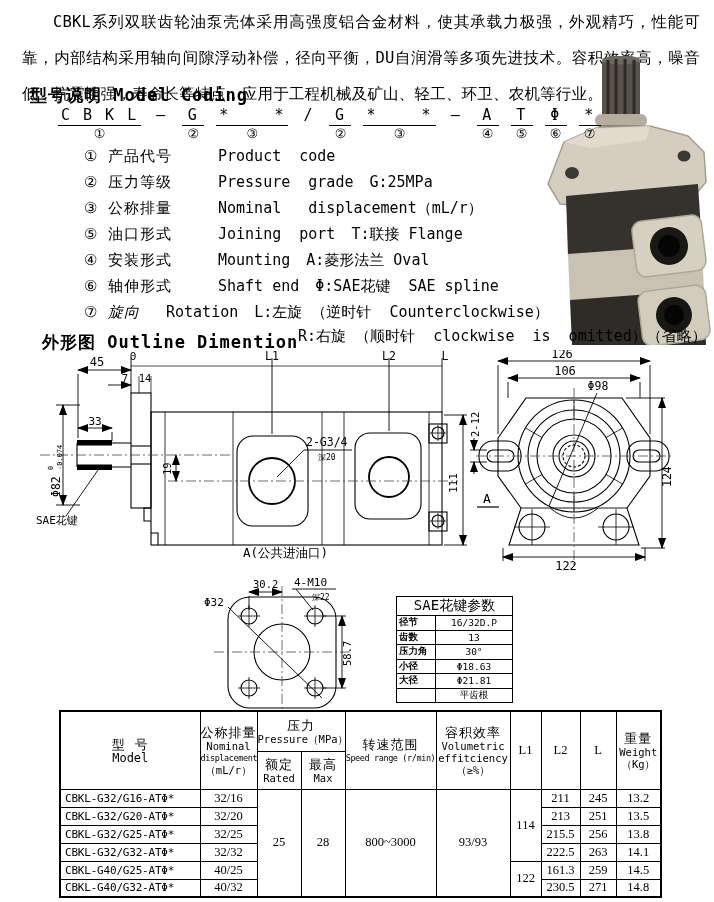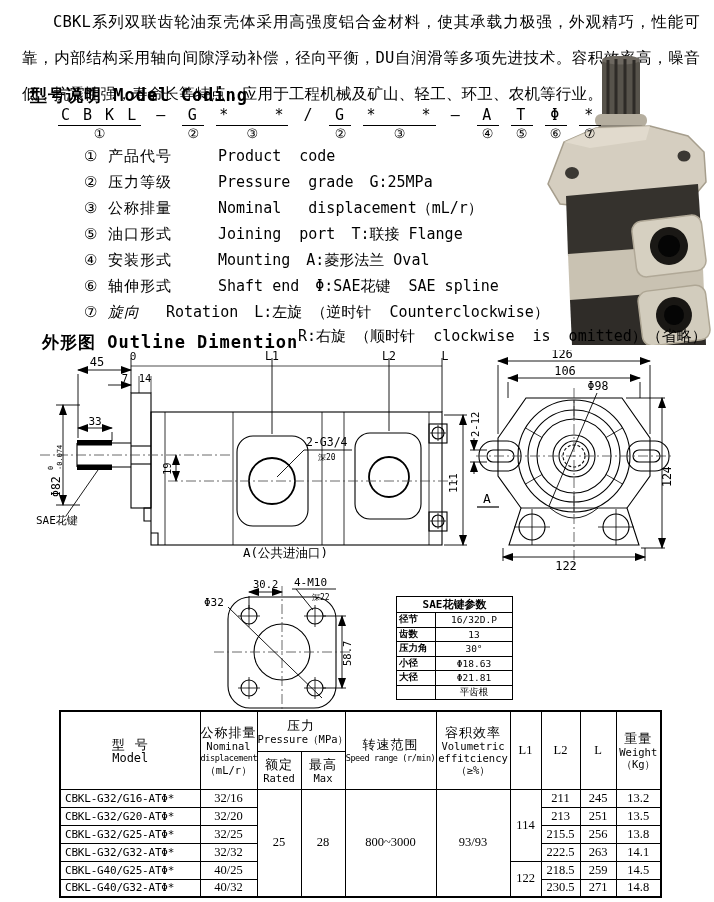--- a/index.html
+++ b/index.html
@@ -23,21 +23,21 @@
   .legend .cn.narrow{width:58px;font-style:italic;}
   .legend .en{white-space:pre;margin-right:16px;}
   .legend .extra{white-space:pre;}
   .legend .cont{margin-left:214px;height:22px;line-height:22px;white-space:pre;}
   
   .drawing{position:absolute;left:30px;top:350px;}
   .drawing text{fill:#000;stroke:none;font-family:"DejaVu Sans Mono","Liberation Sans",sans-serif;}
   
   .saetab{position:absolute;left:396px;top:596px;border-collapse:collapse;background:#fff;}
   .saetab td{border:1.2px solid #000;font-size:9.5px;height:13.5px;padding:0 2px;text-align:center;white-space:nowrap;}
-  .saetab .ttl{font-size:11px;font-weight:bold;}
+  .saetab .ttl{font-size:14px;font-weight:normal;}
   .saetab .lb{width:34px;font-weight:bold;text-align:left;}
   .saetab .vl{width:72px;}
   
   .spec{position:absolute;left:59px;top:710px;border-collapse:collapse;background:#fff;table-layout:fixed;}
   .spec td{border:1.4px solid #000;padding:0;text-align:center;vertical-align:middle;overflow:hidden;}
   .spec .cn{font-size:13px;letter-spacing:1px;line-height:15px;}
   .spec .en{font-size:10.5px;line-height:12px;white-space:nowrap;}
   .spec .en.sm{font-size:8.5px;letter-spacing:-.4px;}
   .spec .model{font-size:11px;text-align:left;padding-left:4px;white-space:nowrap;letter-spacing:-.2px;}
   .spec .val{font-family:"Liberation Serif","DejaVu Serif",serif;font-size:12.5px;}
@@ -475,21 +475,21 @@
       <td class="model">CBKL-G32/G32-ATΦ*</td>
       <td class="val">32/32</td>
       <td class="val">222.5</td>
       <td class="val">263</td>
       <td class="val">14.1</td>
     </tr>
     <tr class="dr">
       <td class="model">CBKL-G40/G25-ATΦ*</td>
       <td class="val">40/25</td>
       <td class="val" rowspan="2">122</td>
-      <td class="val">218.5</td>
+      <td class="val">161.3</td>
       <td class="val">259</td>
       <td class="val">14.5</td>
     </tr>
     <tr class="dr">
       <td class="model">CBKL-G40/G32-ATΦ*</td>
       <td class="val">40/32</td>
       <td class="val">230.5</td>
       <td class="val">271</td>
       <td class="val">14.8</td>
     </tr>

